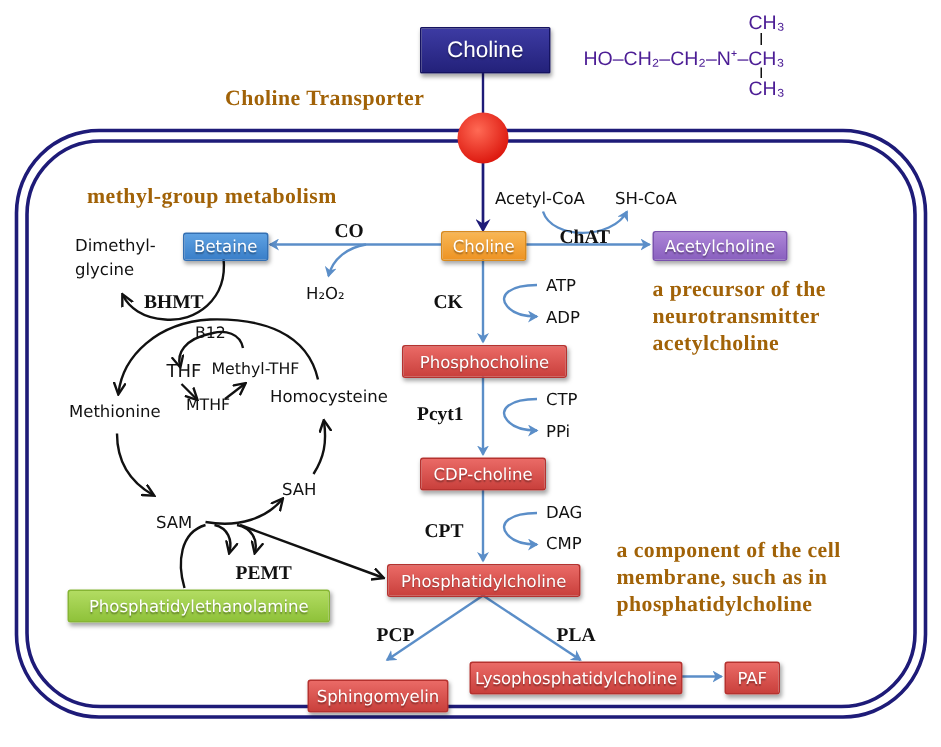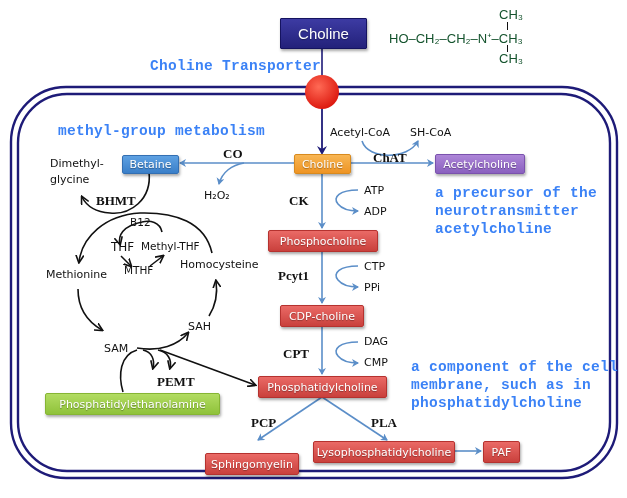--- a/index.html
+++ b/index.html
@@ -2,22 +2,22 @@
 <html><head>
 <meta charset="utf-8">
 <style>
   html, body { margin:0; padding:0; background:#ffffff; }
   body { width:627px; height:498px; position:relative; overflow:hidden; font-family:"Liberation Sans", sans-serif; }
   svg { position:absolute; left:0; top:0; }
   .box { position:absolute; color:#fff; font-family:"DejaVu Sans", sans-serif; font-weight:normal; font-size:11px; display:flex; align-items:center; justify-content:center; border-radius:2px; box-shadow:1px 2px 3px rgba(0,0,0,0.35); text-shadow:0 1px 1px rgba(0,0,0,0.35); white-space:nowrap; }
   .red { background:linear-gradient(#ea6a66,#c9403c); border:1px solid #b5322f; }
   .lbl { position:absolute; white-space:nowrap; font-size:11px; color:#111; font-family:"DejaVu Sans", sans-serif; }
   .enz { position:absolute; white-space:nowrap; font-family:"Liberation Serif", serif; font-weight:bold; font-size:13px; color:#111; }
-  .note { position:absolute; white-space:nowrap; color:#3b82f6; font-family:Liberation Mono, monospace; font-weight:bold; font-size:14.5px; line-height:18px; letter-spacing:0.3px; }
-  .chem { position:absolute; font-family:"Liberation Sans", sans-serif; font-size:13px; color:#14532d; white-space:nowrap; }
+  .note { position:absolute; white-space:nowrap; color:#a16207; font-family:Liberation Serif, serif; font-weight:bold; font-size:14.5px; line-height:18px; letter-spacing:0.3px; }
+  .chem { position:absolute; font-family:"Liberation Sans", sans-serif; font-size:13px; color:#4c1d95; white-space:nowrap; }
 </style>
 </head>
 <body>
 
 <svg width="627" height="498" viewBox="0 0 627 498">
   <defs>
     <marker id="ab" markerWidth="8" markerHeight="8" refX="6" refY="4" orient="auto" markerUnits="userSpaceOnUse">
       <path d="M0,0 L7,4 L0,8 L2,4 Z" fill="#5b8ec8"></path>
     </marker>
     <marker id="ak" markerWidth="9" markerHeight="9" refX="7" refY="4.5" orient="auto" markerUnits="userSpaceOnUse">

